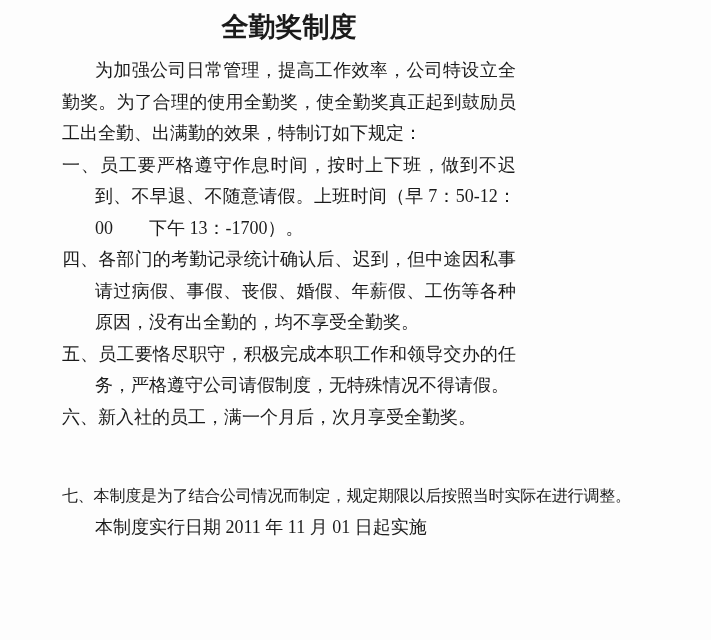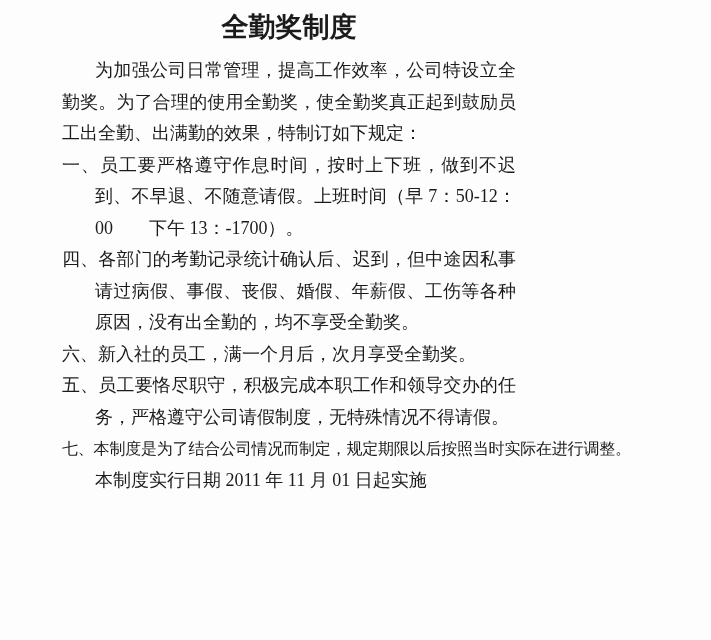--- a/index.html
+++ b/index.html
@@ -38,41 +38,42 @@
   }
   .rule-item {
     padding-left: 33px;
     text-indent: -33px;
   }
   .rule-item.compact {
     white-space: nowrap;
     text-align: left;
     font-size: 16px;
     letter-spacing: -0.2px;
+    margin-top: 47px;
   }
   .effective-line {
     padding-left: 33px;
   }
 </style>
 </head>
 <body>
 
 <div class="page">
 
   <h1 class="doc-title">全勤奖制度</h1>
 
   <p class="body-text intro">为加强公司日常管理，提高工作效率，公司特设立全勤奖。为了合理的使用全勤奖，使全勤奖真正起到鼓励员工出全勤、出满勤的效果，特制订如下规定：</p>
 
   <p class="body-text rule-item"><span>一、</span><span>员工要严格遵守作息时间，按时上下班，做到不迟到、不早退、不随意请假。上班时间（早 7：50-12：00　　下午 13：-1700）。</span></p>
 
 
 
   <p class="body-text rule-item"><span>四、</span><span>各部门的考勤记录统计确认后、迟到，但中途因私事请过病假、事假、丧假、婚假、年薪假、工伤等各种原因，没有出全勤的，均不享受全勤奖。</span></p>
 
+  <p class="body-text rule-item"><span>五、</span><span>员工要恪尽职守，积极完成本职工作和领导交办的任务，严格遵守公司请假制度，无特殊情况不得请假。</span></p>
+
   <p class="body-text rule-item"><span>六、</span><span>新入社的员工，满一个月后，次月享受全勤奖。</span></p>
-
-  <p class="body-text rule-item"><span>五、</span><span>员工要恪尽职守，积极完成本职工作和领导交办的任务，严格遵守公司请假制度，无特殊情况不得请假。</span></p>
 
   <p class="body-text rule-item compact"><span>七、</span><span>本制度是为了结合公司情况而制定，规定期限以后按照当时实际在进行调整。</span></p>
 
   <p class="body-text effective-line">本制度实行日期 2011 年 11 月 01 日起实施</p>
 
 </div>
 
 </body></html>

